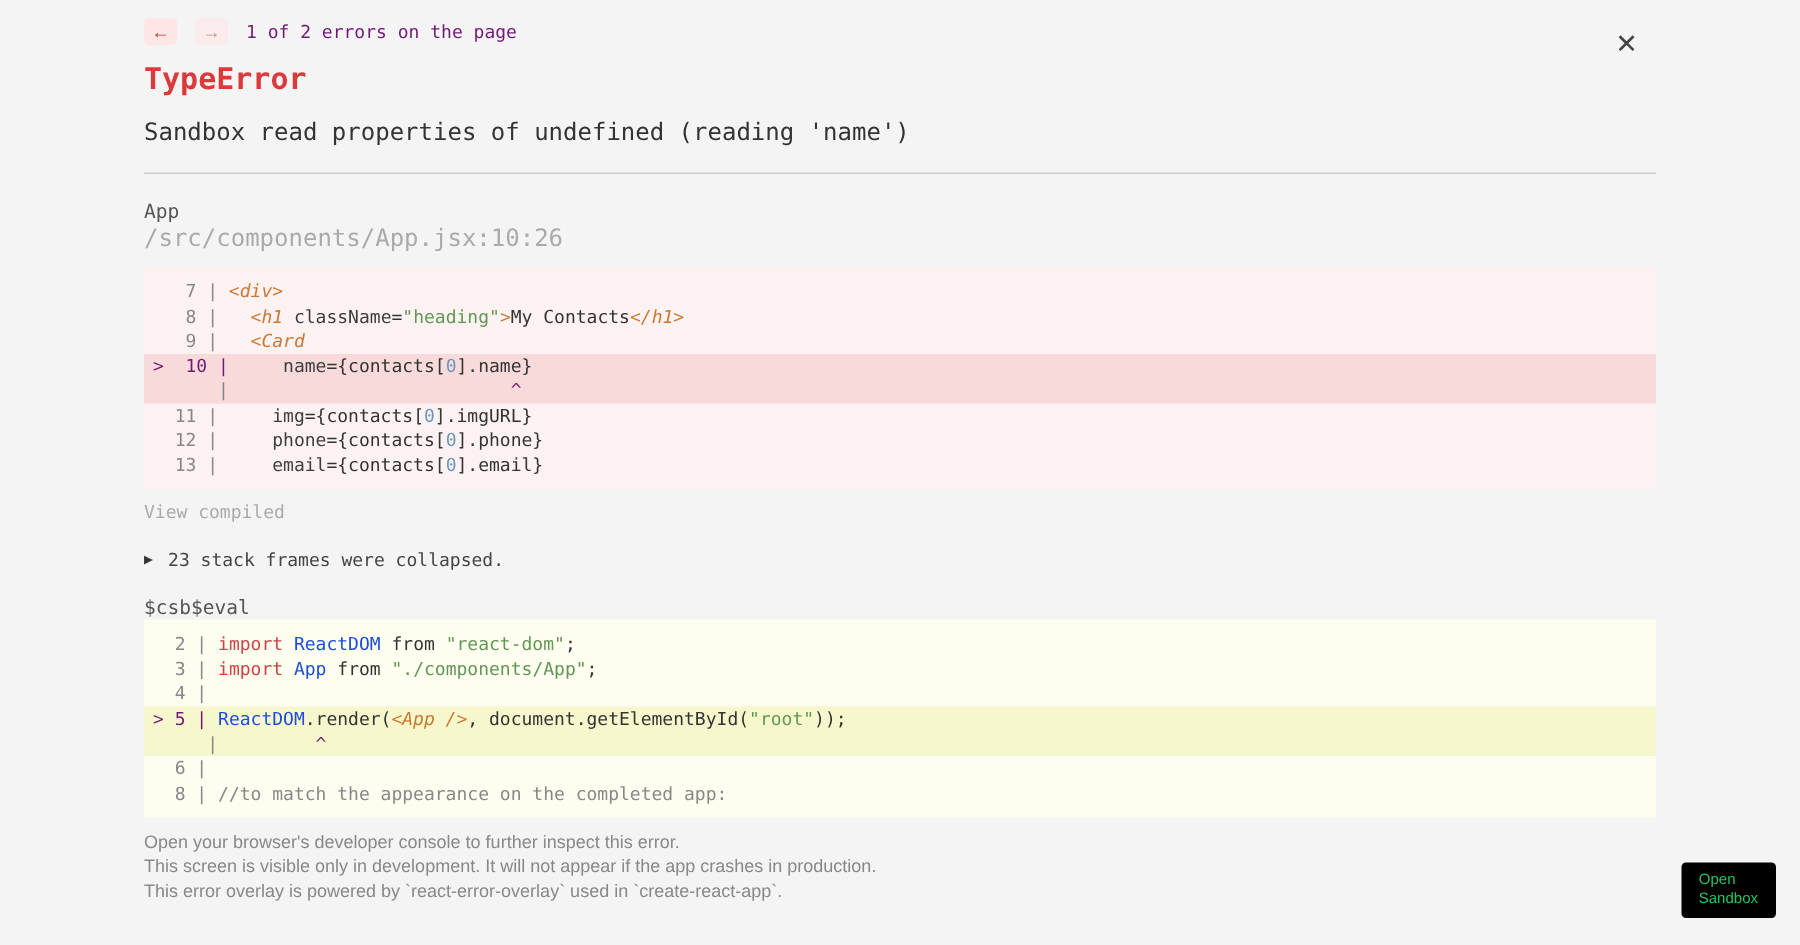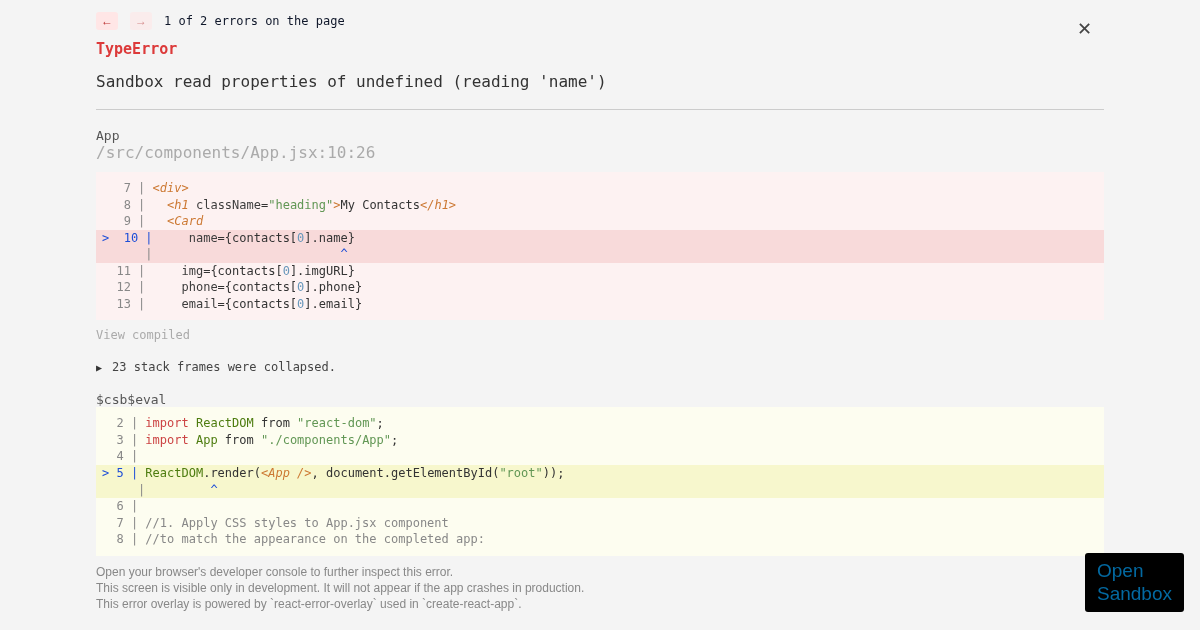--- a/index.html
+++ b/index.html
@@ -31,36 +31,36 @@
   border-radius: 3px;
   font-size: 12px;
   cursor: pointer;
   display: flex;
   align-items: center;
   justify-content: center;
 }
 .nav-btn.disabled { opacity: 0.55; }
 .error-count {
   font-family: Menlo, Consolas, monospace;
-  color: #0f172a;
+  color: #701a75;
   font-size: 12px;
 }
 .close-x {
   position: absolute;
   top: 18px;
   right: 108px;
   color: #444;
   font-size: 18px;
   cursor: pointer;
   font-weight: 200;
 }
 .err-type {
   font-family: Menlo, Consolas, monospace;
   color: #dc3a3a;
-  font-size: 15px;
+  font-size: 20px;
   font-weight: 600;
   margin-bottom: 14px;
 }
 .err-msg {
   font-family: Menlo, Consolas, monospace;
   font-size: 16px;
   color: #333;
   margin-bottom: 18px;
 }
 hr.divider {
@@ -99,23 +99,23 @@
 }
 .code-block.yellow .code-line.hl {
   background: #f7f7cd;
 }
 .gut { color: #888; }
 .tag { color: #cc7832; font-style: italic; }
 .attr { color: #3d3d3d; }
 .str { color: #629755; }
 .num { color: #6897bb; }
 .kw { color: #cc4444; }
-.fn { color: #4d7c0f; }
+.fn { color: #1d4ed8; }
 .comment { color: #888; }
-.caret { color: #1d4ed8; }
+.caret { color: #701a75; }
 .view-compiled {
   font-family: Menlo, Consolas, monospace;
   font-size: 12px;
   color: #aaa;
   margin-bottom: 18px;
   cursor: pointer;
 }
 .collapsed-row {
   font-family: Menlo, Consolas, monospace;
   font-size: 12px;
@@ -133,22 +133,22 @@
 .footer-note {
   font-size: 12px;
   color: #888;
   line-height: 1.35;
 }
 .open-sandbox {
   position: absolute;
   right: 16px;
   bottom: 18px;
   background: #000;
-  color: #0369a1;
-  font-size: 19px;
+  color: #22c55e;
+  font-size: 10px;
   padding: 6px 12px;
   border-radius: 3px;
   cursor: pointer;
   line-height: 1.25;
 }
 </style>
 </head>
 <body>
 
 <div class="overlay">
@@ -188,21 +188,20 @@
 
   <div class="frame-title">$csb$eval</div>
 
   <div class="code-block yellow">
     <div class="code-line"><span class="gut">  2 | </span><span class="kw">import</span> <span class="fn">ReactDOM</span> from <span class="str">"react-dom"</span>;</div>
     <div class="code-line"><span class="gut">  3 | </span><span class="kw">import</span> <span class="fn">App</span> from <span class="str">"./components/App"</span>;</div>
     <div class="code-line"><span class="gut">  4 | </span></div>
     <div class="code-line hl"><span class="gut caret">&gt; 5 | </span><span class="fn">ReactDOM</span>.render(<span class="tag">&lt;App /&gt;</span>, document.getElementById(<span class="str">"root"</span>));</div>
     <div class="code-line hl"><span class="gut">     | </span>        <span class="caret">^</span></div>
     <div class="code-line"><span class="gut">  6 | </span></div>
-    <div class="code-line"><span class="gut">  7 | </span><span class="comment">//1. Apply CSS styles to App.jsx component</span></div>
     <div class="code-line"><span class="gut">  8 | </span><span class="comment">//to match the appearance on the completed app:</span></div>
   </div>
 
   <div class="footer-note">
     <div>Open your browser's developer console to further inspect this error.</div>
     <div>This screen is visible only in development. It will not appear if the app crashes in production.</div>
     <div>This error overlay is powered by `react-error-overlay` used in `create-react-app`.</div>
   </div>
 </div>
 

